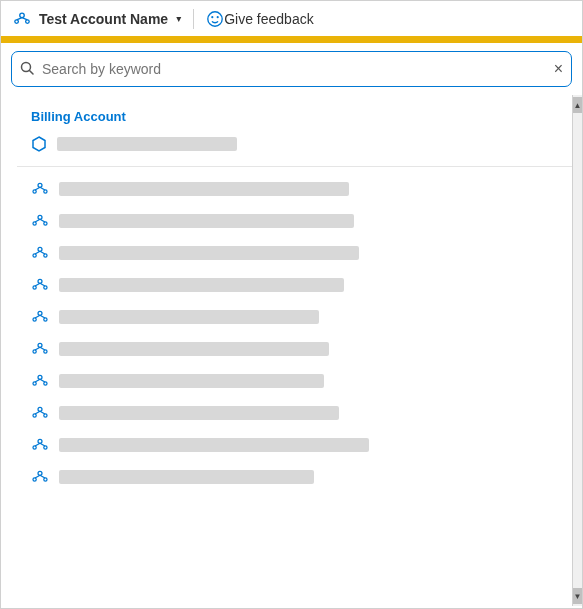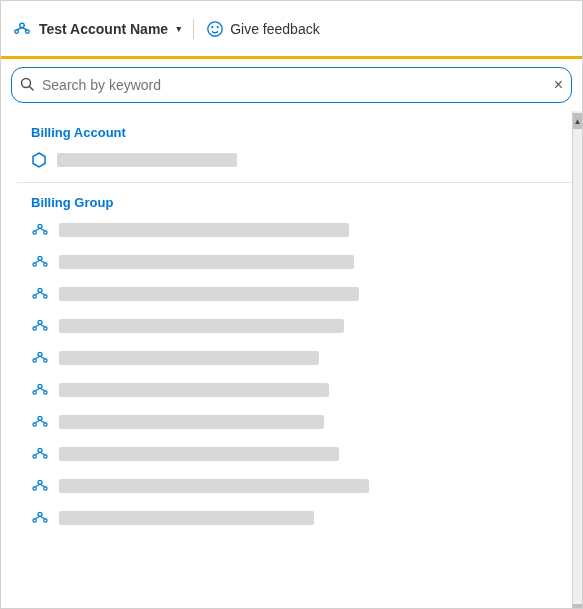--- a/index.html
+++ b/index.html
@@ -11,22 +11,22 @@
       height: 609px;
       overflow: hidden;
       border: 1px solid #d0d0d0;
     }
 
     
     .header {
       display: flex;
       align-items: center;
       padding: 0 12px;
-      height: 58px;
-      border-bottom: 3px solid #eab308;
+      height: 42px;
+      border-bottom: 7px solid #eab308;
       background: #fff;
     }
     .account-info {
       display: flex;
       align-items: center;
       gap: 6px;
       cursor: pointer;
     }
     .account-icon {
       width: 20px;
@@ -45,40 +45,39 @@
     }
     .divider-v {
       width: 1px;
       height: 20px;
       background: #d0d0d0;
       margin: 0 12px;
     }
     .feedback-btn {
       display: flex;
       align-items: center;
-      gap: 6px;
       cursor: pointer;
       color: #333;
       font-size: 14px;
       background: none;
       border: none;
     }
     .feedback-icon {
       width: 18px;
       height: 18px;
       color: #0078d4;
     }
 
     
     .search-bar {
       display: flex;
       align-items: center;
       margin: 8px 10px;
       border: 1.5px solid #0078d4;
-      border-radius: 12px;
+      border-radius: 7px;
       height: 36px;
       background: #fff;
     }
     .search-icon-wrap {
       padding: 0 8px;
       color: #555;
       font-size: 14px;
     }
     .search-input {
       flex: 1;
@@ -249,21 +248,20 @@
       <span class="hex-icon">
         <svg viewBox="0 0 16 16" fill="none" xmlns="http://www.w3.org/2000/svg">
           <polygon points="8,1 14,4.5 14,11.5 8,15 2,11.5 2,4.5" stroke="#0078d4" stroke-width="1.5" fill="none"></polygon>
         </svg>
       </span>
       <div class="skeleton" style="width: 180px;"></div>
     </div>
 
     <div class="section-divider"></div>
 
-    <div class="section-header">Billing Group</div>
 
     <div class="list-item">
       <span class="org-icon">
         <svg viewBox="0 0 20 20" fill="none" width="18" height="18">
           <circle cx="10" cy="7" r="2.2" stroke="#0078d4" stroke-width="1.4"></circle>
           <circle cx="4" cy="14" r="1.8" stroke="#0078d4" stroke-width="1.4"></circle>
           <circle cx="16" cy="14" r="1.8" stroke="#0078d4" stroke-width="1.4"></circle>
           <line x1="10" y1="9.2" x2="4.5" y2="12.2" stroke="#0078d4" stroke-width="1.4"></line>
           <line x1="10" y1="9.2" x2="15.5" y2="12.2" stroke="#0078d4" stroke-width="1.4"></line>
         </svg>

